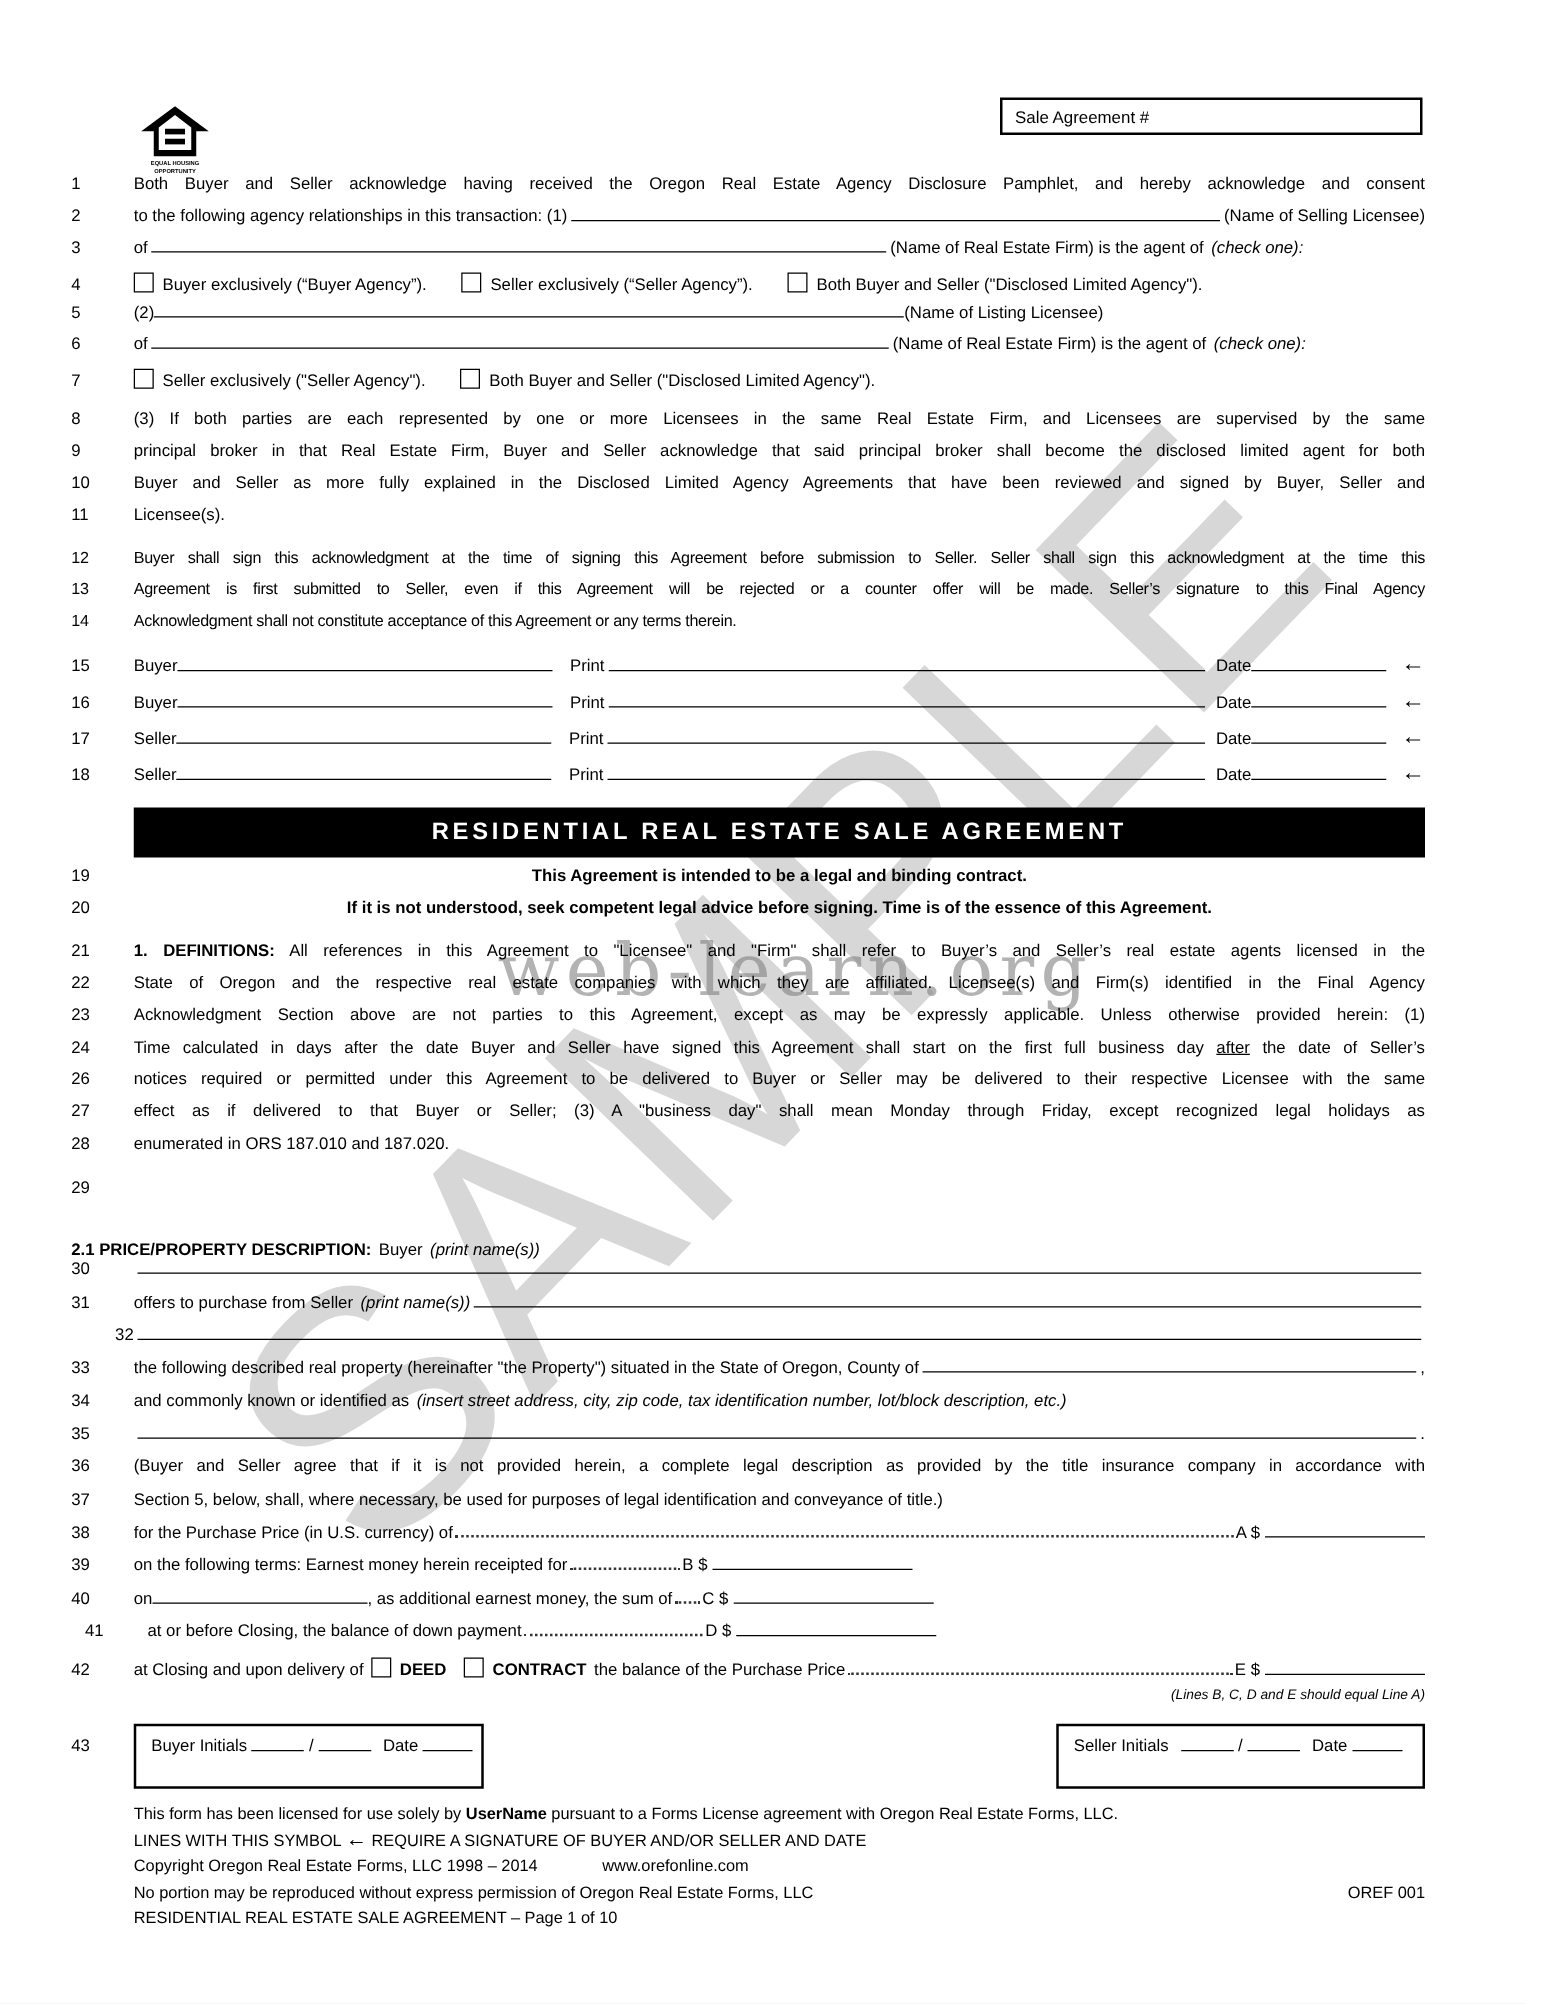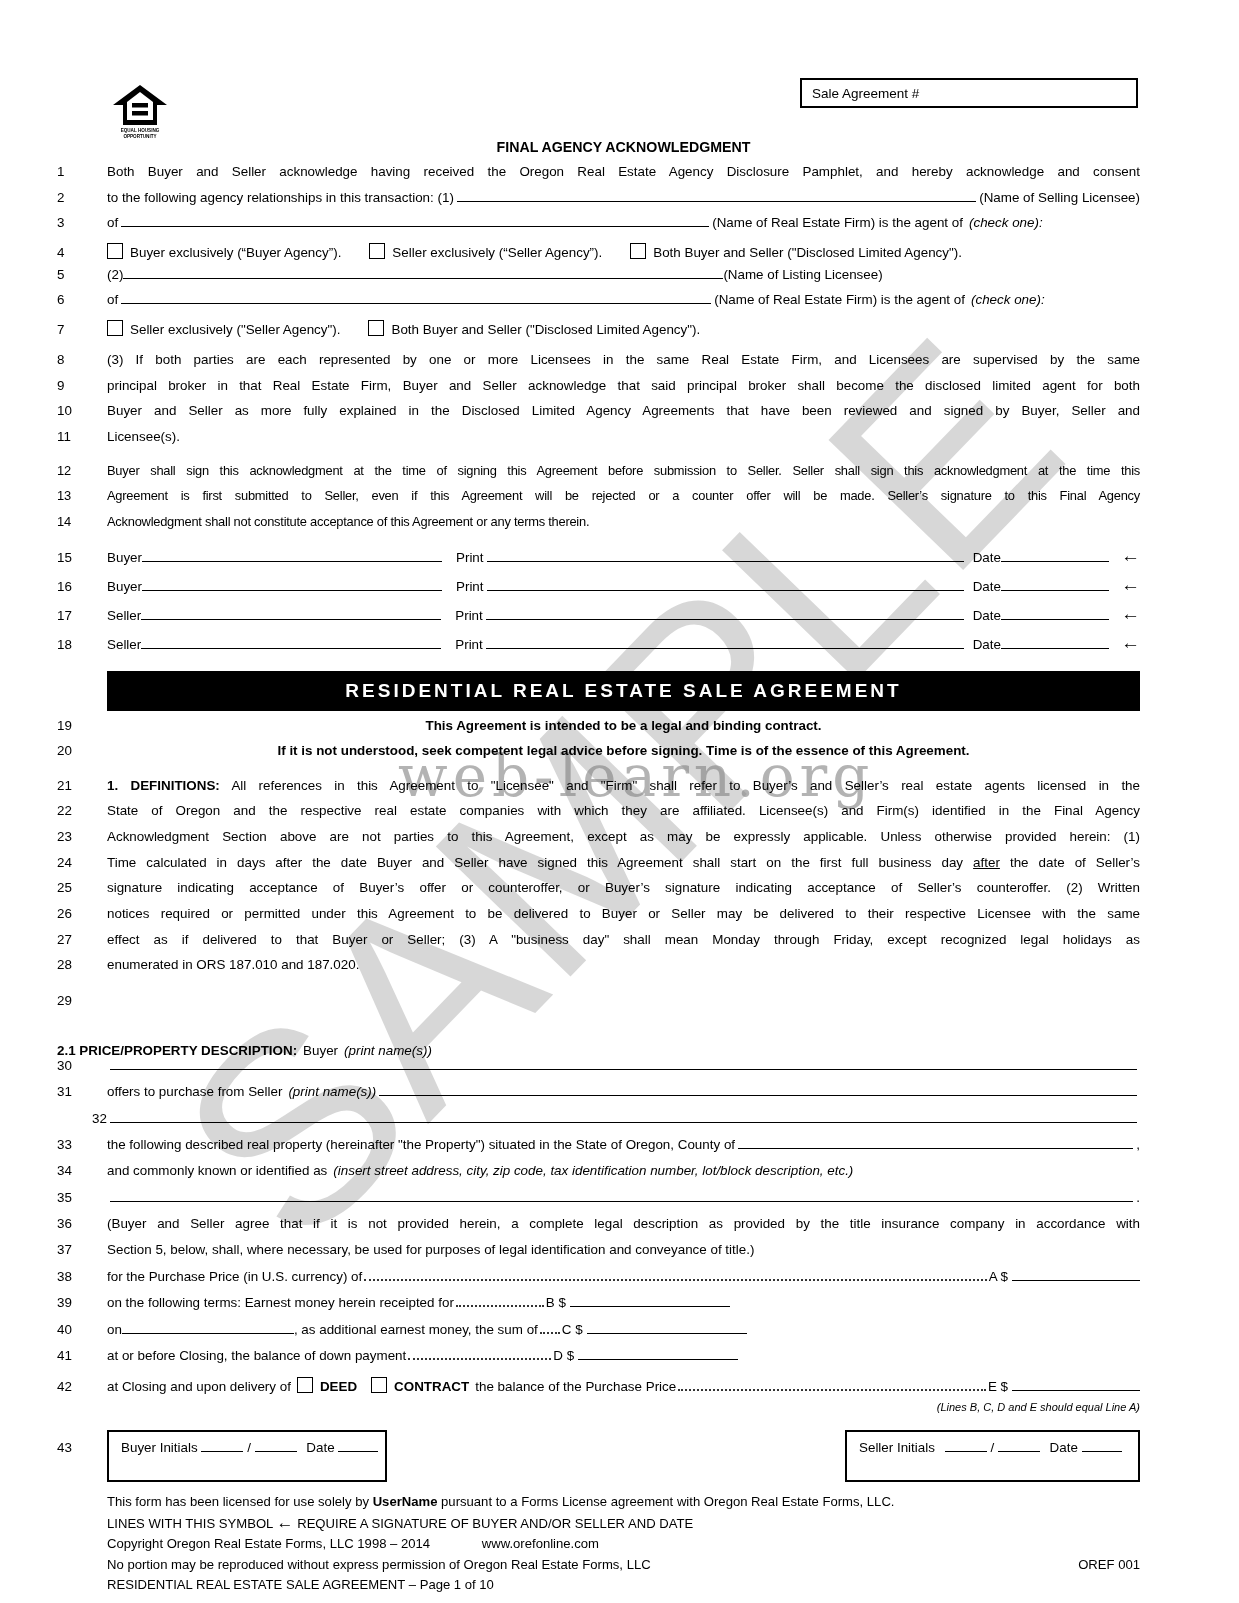--- a/index.html
+++ b/index.html
@@ -68,21 +68,20 @@
       <text x="28" y="54" font-size="4.6" font-weight="bold" text-anchor="middle" fill="#000">OPPORTUNITY</text>
     </svg>
   </div>
 
   <div class="salebox">
     <span>Sale Agreement #</span>
   </div>
 
   <div class="content">
 
-    <div class="doc-title">FINAL AGENCY ACKNOWLEDGMENT</div>
 
     <div class="row">
       <span class="num">1</span>
       <div class="ct block jl"><span>Both Buyer and Seller acknowledge having received the Oregon Real Estate Agency Disclosure Pamphlet, and hereby acknowledge and consent</span></div>
     </div>
 
     <div class="row">
       <span class="num">2</span>
       <div class="ct">
         <span>to the following agency relationships in this transaction:  (1)</span>
@@ -251,24 +250,20 @@
     </div>
     <div class="row">
       <span class="num">24</span>
       <div class="ct block jl">
         <span>Time calculated in days after the date Buyer and Seller have signed this Agreement shall start on the first full business day</span>
         <span class="u">after</span>
         <span>the date of Seller’s</span>
       </div>
     </div>
     <div class="row">
-      <span class="num">25</span>
-      <div class="ct block jl"><span>signature indicating acceptance of Buyer’s offer or counteroffer, or Buyer’s signature indicating acceptance of Seller’s counteroffer. (2) Written</span></div>
-    </div>
-    <div class="row">
       <span class="num">26</span>
       <div class="ct block jl"><span>notices required or permitted under this Agreement to be delivered to Buyer or Seller may be delivered to their respective Licensee with the same</span></div>
     </div>
     <div class="row">
       <span class="num">27</span>
       <div class="ct block jl"><span>effect as if delivered to that Buyer or Seller; (3) A "business day" shall mean Monday through Friday, except recognized legal holidays as</span></div>
     </div>
     <div class="row">
       <span class="num">28</span>
       <div class="ct block"><span>enumerated in ORS 187.010 and 187.020.</span></div>
@@ -357,21 +352,21 @@
       <div class="ct">
         <span>on</span>
         <span class="bl" style="width:172px;"></span>
         <span>, as additional earnest money, the sum of</span>
         <span class="dots" style="width:20px;"></span>
         <span>C $</span>
         <span class="bl" style="width:160px;margin-left:4px;"></span>
         <span class="spacer"></span>
       </div>
     </div>
-    <div class="row" style="min-height:26.5px;">
+    <div class="row" style="min-height:26.5px;margin-left:11px;">
       <span class="num">41</span>
       <div class="ct">
         <span>at or before Closing, the balance of down payment</span>
         <span class="dots" style="width:143px;"></span>
         <span>D $</span>
         <span class="bl" style="width:160px;margin-left:4px;"></span>
         <span class="spacer"></span>
       </div>
     </div>
     <div class="row" style="min-height:26.5px;">

